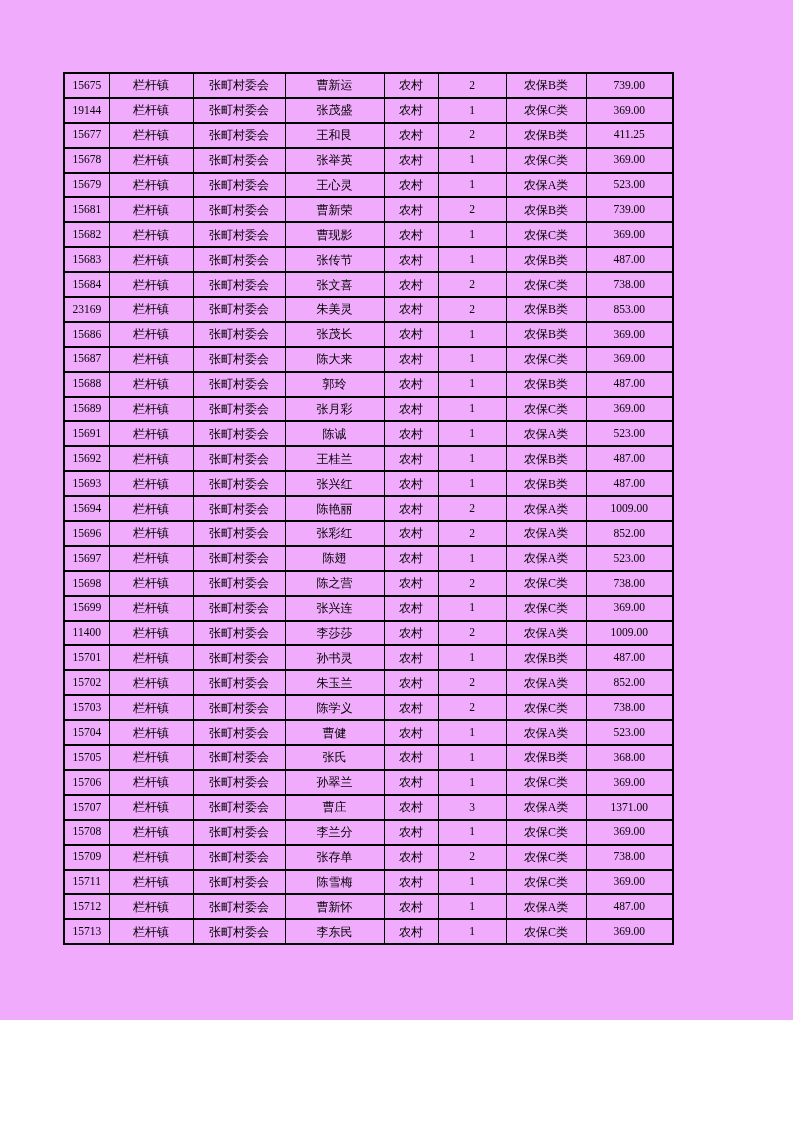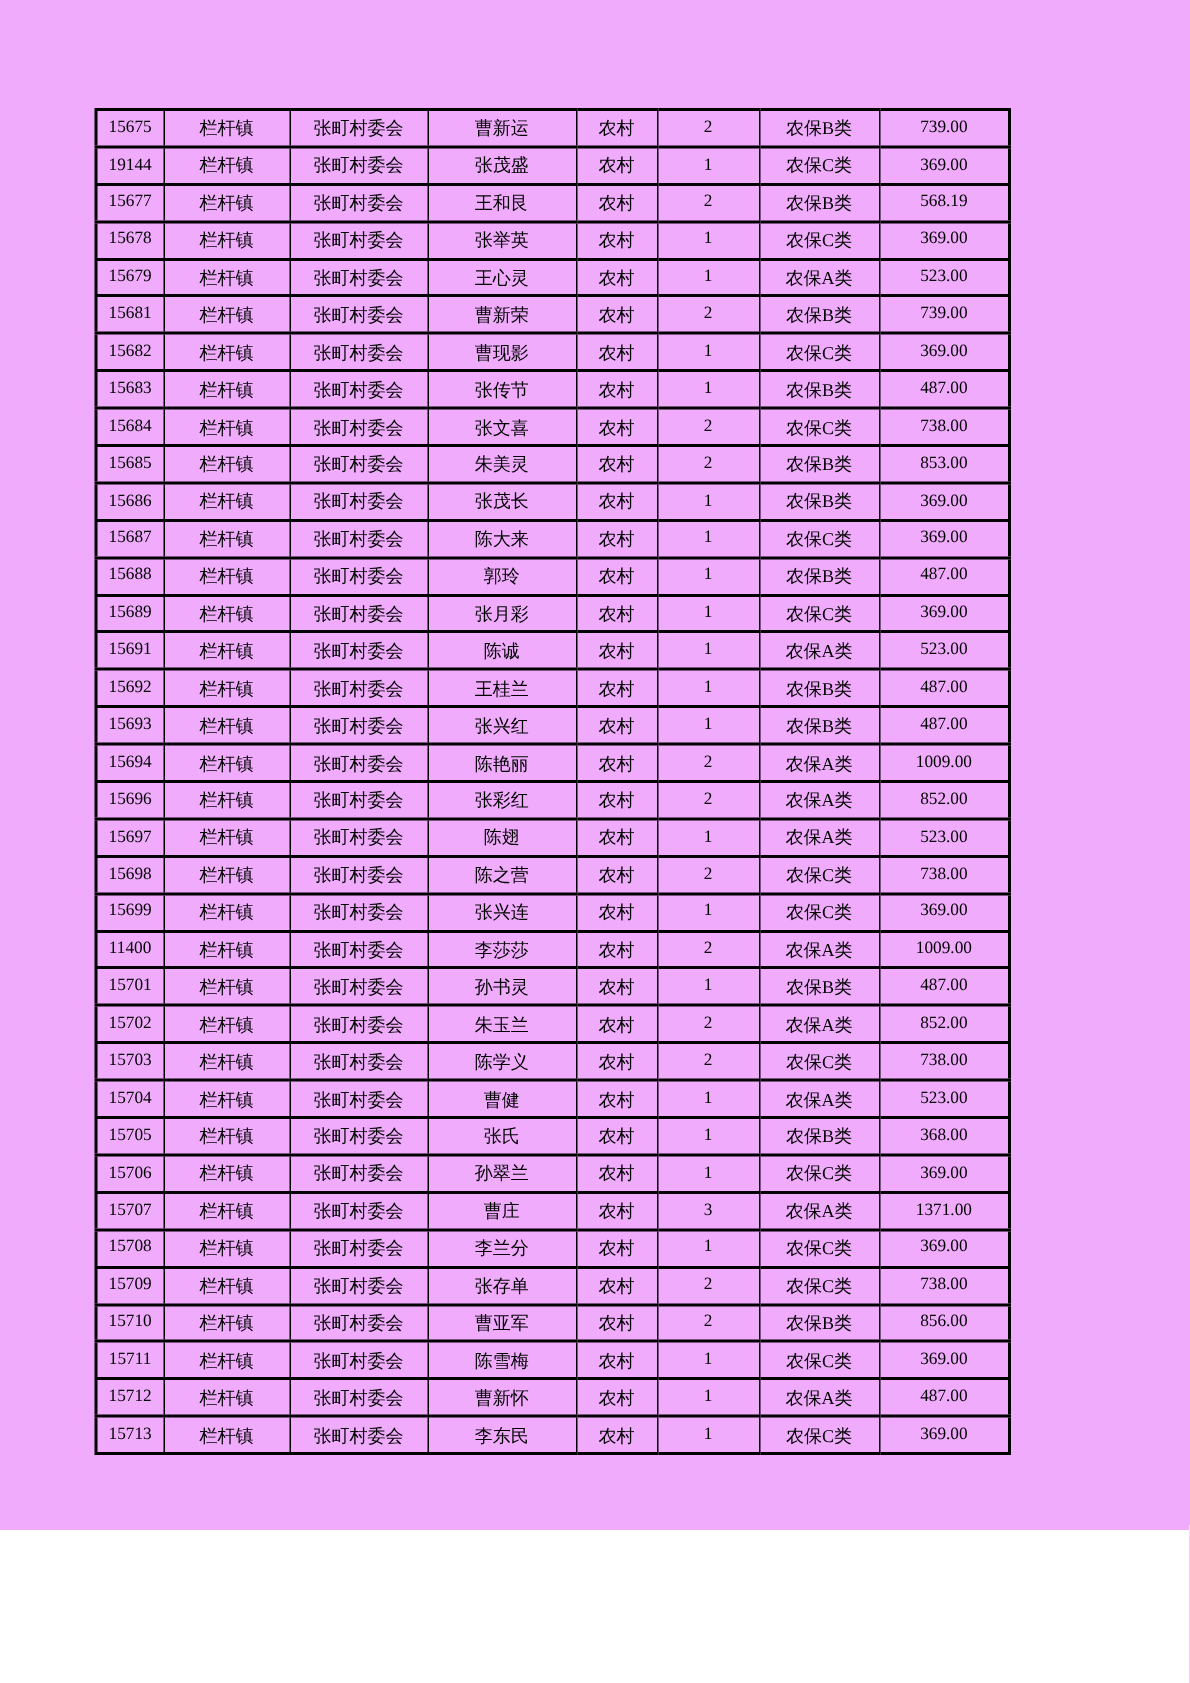--- a/index.html
+++ b/index.html
@@ -88,21 +88,21 @@
           <td class="num">369.00</td>
         </tr>
         <tr>
           <td class="num">15677</td>
           <td>栏杆镇</td>
           <td>张町村委会</td>
           <td>王和艮</td>
           <td>农村</td>
           <td class="num">2</td>
           <td>农保B类</td>
-          <td class="num">568.19</td>
+          <td class="num">411.25</td>
         </tr>
         <tr>
           <td class="num">15678</td>
           <td>栏杆镇</td>
           <td>张町村委会</td>
           <td>张举英</td>
           <td>农村</td>
           <td class="num">1</td>
           <td>农保C类</td>
           <td class="num">369.00</td>
@@ -151,21 +151,21 @@
           <td class="num">15684</td>
           <td>栏杆镇</td>
           <td>张町村委会</td>
           <td>张文喜</td>
           <td>农村</td>
           <td class="num">2</td>
           <td>农保C类</td>
           <td class="num">738.00</td>
         </tr>
         <tr>
-          <td class="num">15685</td>
+          <td class="num">23169</td>
           <td>栏杆镇</td>
           <td>张町村委会</td>
           <td>朱美灵</td>
           <td>农村</td>
           <td class="num">2</td>
           <td>农保B类</td>
           <td class="num">853.00</td>
         </tr>
         <tr>
           <td class="num">15686</td>
@@ -379,30 +379,20 @@
         </tr>
         <tr>
           <td class="num">15709</td>
           <td>栏杆镇</td>
           <td>张町村委会</td>
           <td>张存单</td>
           <td>农村</td>
           <td class="num">2</td>
           <td>农保C类</td>
           <td class="num">738.00</td>
-        </tr>
-        <tr>
-          <td class="num">15710</td>
-          <td>栏杆镇</td>
-          <td>张町村委会</td>
-          <td>曹亚军</td>
-          <td>农村</td>
-          <td class="num">2</td>
-          <td>农保B类</td>
-          <td class="num">856.00</td>
         </tr>
         <tr>
           <td class="num">15711</td>
           <td>栏杆镇</td>
           <td>张町村委会</td>
           <td>陈雪梅</td>
           <td>农村</td>
           <td class="num">1</td>
           <td>农保C类</td>
           <td class="num">369.00</td>

